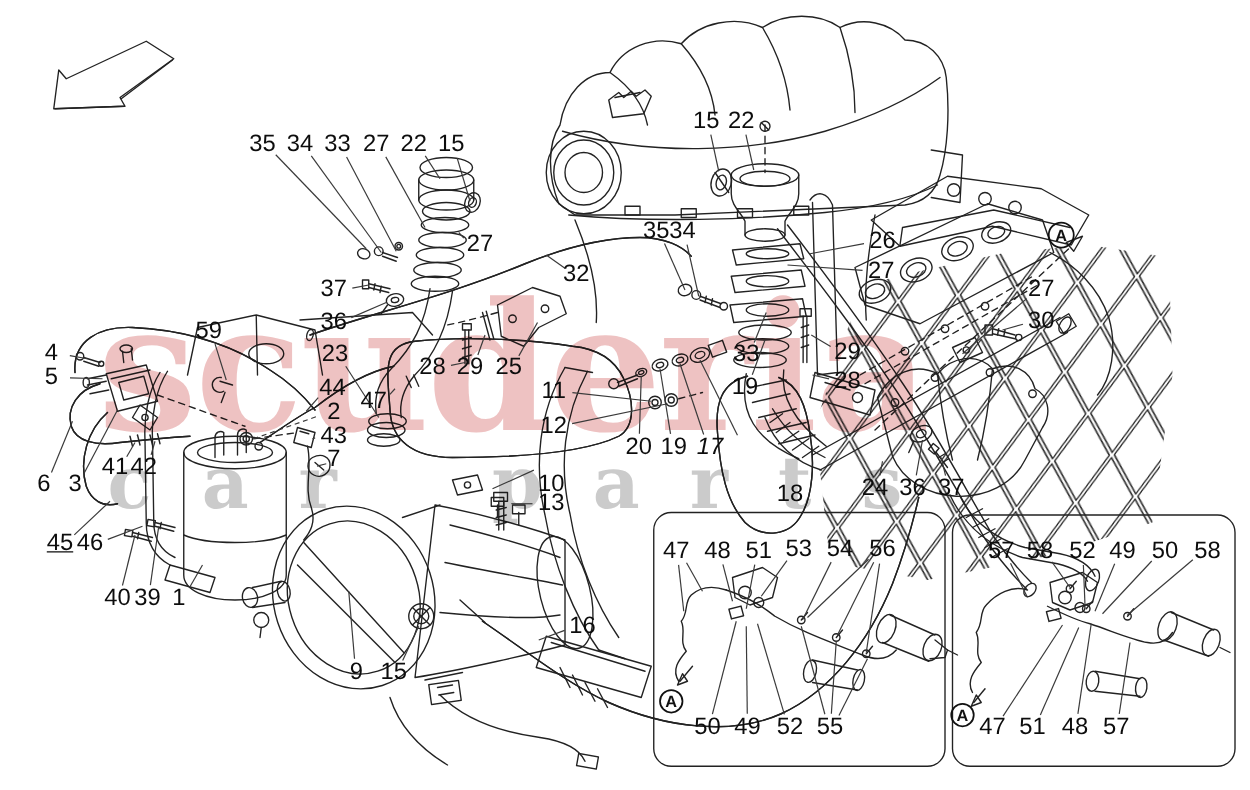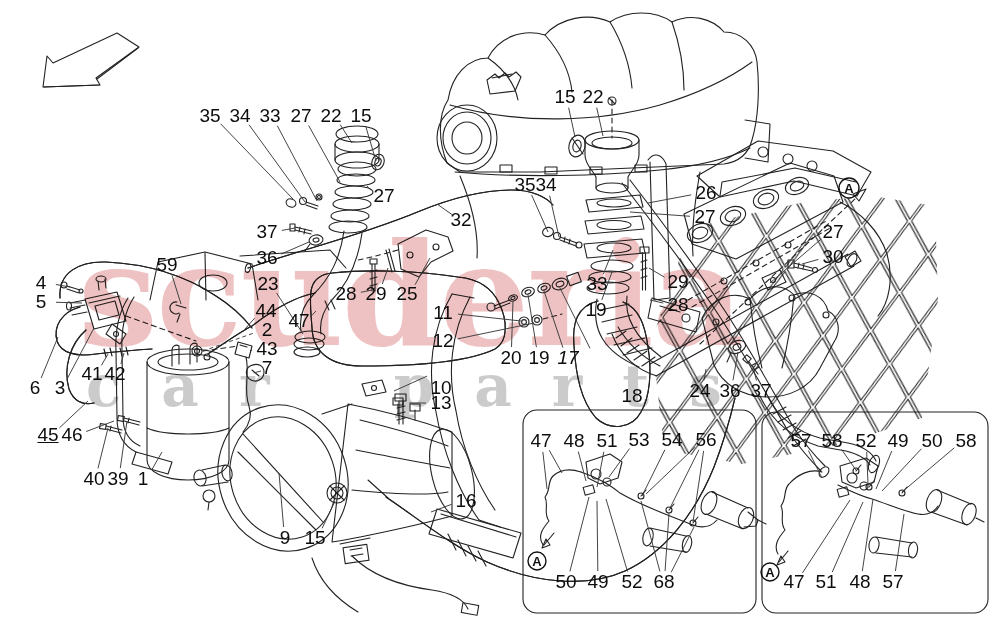--- a/index.html
+++ b/index.html
@@ -694,21 +694,21 @@
       <div class="callout" style="left: 299px; top: 321px;">47</div>
       <div class="callout" style="left: 541px; top: 441px;">47</div>
       <div class="callout" style="left: 574px; top: 441px;">48</div>
       <div class="callout" style="left: 607px; top: 441px;">51</div>
       <div class="callout" style="left: 639px; top: 440px;">53</div>
       <div class="callout" style="left: 672px; top: 440px;">54</div>
       <div class="callout" style="left: 706px; top: 440px;">56</div>
       <div class="callout" style="left: 566px; top: 582px;">50</div>
       <div class="callout" style="left: 598px; top: 582px;">49</div>
       <div class="callout" style="left: 632px; top: 582px;">52</div>
-      <div class="callout" style="left: 664px; top: 582px;">68</div>
+      <div class="callout" style="left: 664px; top: 582px;">55</div>
       <div class="callout" style="left: 801px; top: 441px;">57</div>
       <div class="callout" style="left: 832px; top: 441px;">58</div>
       <div class="callout" style="left: 866px; top: 441px;">52</div>
       <div class="callout" style="left: 898px; top: 441px;">49</div>
       <div class="callout" style="left: 932px; top: 441px;">50</div>
       <div class="callout" style="left: 966px; top: 441px;">58</div>
       <div class="callout" style="left: 794px; top: 582px;">47</div>
       <div class="callout" style="left: 826px; top: 582px;">51</div>
       <div class="callout" style="left: 860px; top: 582px;">48</div>
       <div class="callout" style="left: 893px; top: 582px;">57</div>

